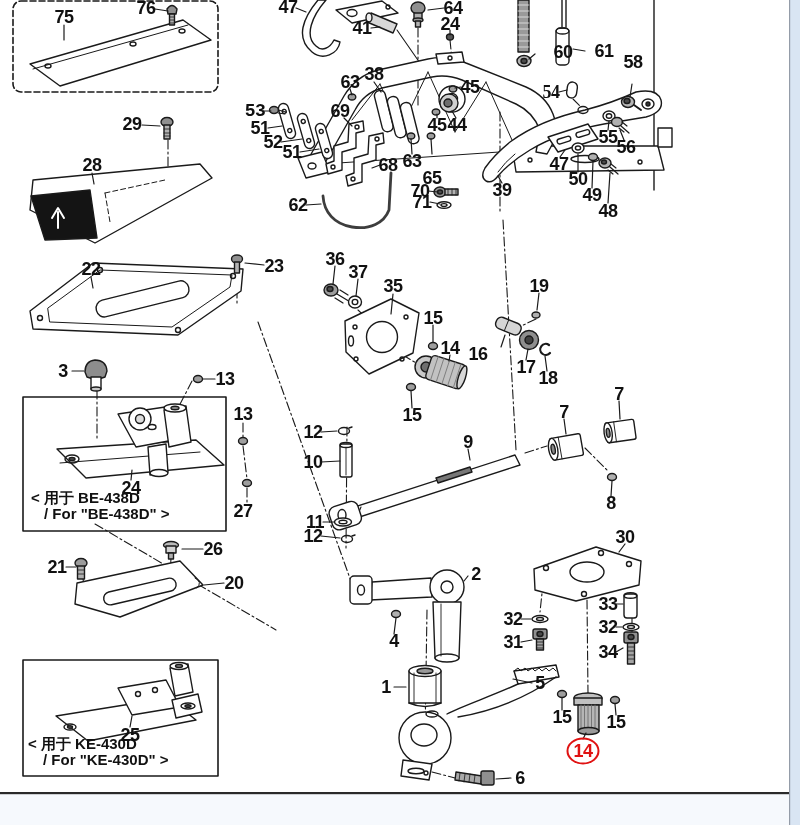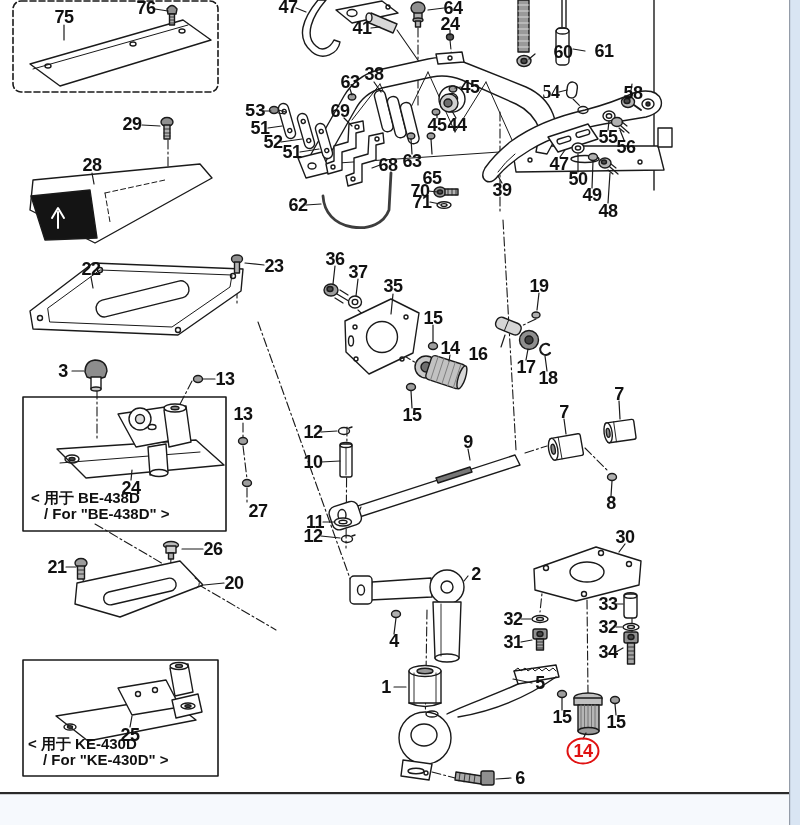--- a/index.html
+++ b/index.html
@@ -596,37 +596,37 @@
 <div class="labels">
       <div class="part-label" style="left: 64px; top: 17px;">75</div>
       <div class="part-label" style="left: 146px; top: 8px;">76</div>
       <div class="part-label" style="left: 132px; top: 124px;">29</div>
       <div class="part-label" style="left: 92px; top: 165px;">28</div>
       <div class="part-label" style="left: 91px; top: 269px;">22</div>
       <div class="part-label" style="left: 274px; top: 266px;">23</div>
       <div class="part-label" style="left: 63px; top: 371px;">3</div>
       <div class="part-label" style="left: 225px; top: 379px;">13</div>
       <div class="part-label" style="left: 243px; top: 414px;">13</div>
-      <div class="part-label" style="left: 258px; top: 511px;">27</div>
+      <div class="part-label" style="left: 243px; top: 511px;">27</div>
       <div class="part-label" style="left: 131px; top: 488px;">24</div>
       <div class="part-label" style="left: 57px; top: 567px;">21</div>
       <div class="part-label" style="left: 213px; top: 549px;">26</div>
       <div class="part-label" style="left: 234px; top: 583px;">20</div>
       <div class="part-label" style="left: 130px; top: 735px;">25</div>
       <div class="part-label" style="left: 288px; top: 7px;">47</div>
       <div class="part-label" style="left: 362px; top: 28px;">41</div>
       <div class="part-label" style="left: 453px; top: 8px;">64</div>
       <div class="part-label" style="left: 450px; top: 24px;">24</div>
       <div class="part-label" style="left: 543px; top: 52px; padding-left: 40px;">60</div>
       <div class="part-label" style="left: 604px; top: 51px;">61</div>
       <div class="part-label" style="left: 374px; top: 74px;">38</div>
       <div class="part-label" style="left: 350px; top: 82px;">63</div>
       <div class="part-label" style="left: 470px; top: 87px;">45</div>
       <div class="part-label" style="left: 551px; top: 92px; font-family: Liberation Serif, serif;">54</div>
-      <div class="part-label" style="left: 633px; top: 93px;">58</div>
+      <div class="part-label" style="left: 633px; top: 62px;">58</div>
       <div class="part-label" style="left: 255px; top: 111px; font-family: Liberation Mono, monospace;">53</div>
       <div class="part-label" style="left: 340px; top: 111px;">69</div>
       <div class="part-label" style="left: 260px; top: 128px;">51</div>
       <div class="part-label" style="left: 273px; top: 142px;">52</div>
       <div class="part-label" style="left: 292px; top: 152px;">51</div>
       <div class="part-label" style="left: 437px; top: 125px;">45</div>
       <div class="part-label" style="left: 457px; top: 125px;">44</div>
       <div class="part-label" style="left: 608px; top: 137px;">55</div>
       <div class="part-label" style="left: 626px; top: 147px;">56</div>
       <div class="part-label" style="left: 559px; top: 164px;">47</div>

